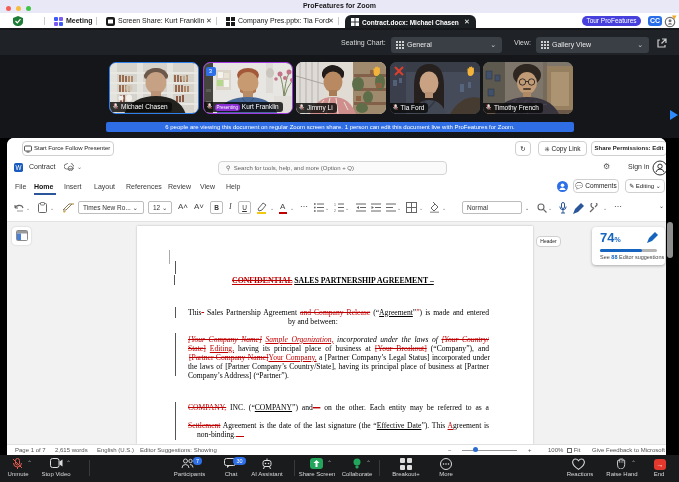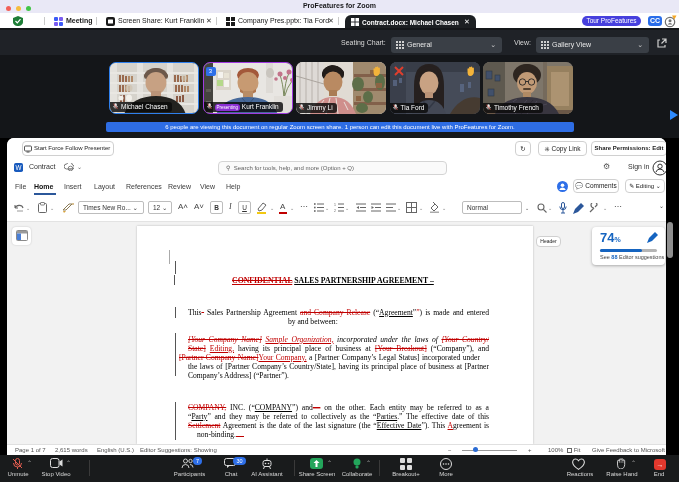--- a/index.html
+++ b/index.html
@@ -581,26 +581,25 @@
       <div class="cbar" style="top:107px; height:43px;"></div>
       <div class="cbar" style="top:176px; height:38px;"></div>
 
       <div class="dline" style="left:95px; top:50px; font-weight:bold; font-size:7.8px;"><span class="rs" style="text-decoration:line-through underline;">CONFIDENTIAL</span> <span class="bu">SALES PARTNERSHIP AGREEMENT –</span></div>
 
       <div class="dline just" style="left:51px; top:81.5px;">This<span class="rs">-</span> Sales Partnership Agreement <span class="rs">and Company Release</span> (“<span class="bu">Agreement</span>”<span class="red">”</span>) is made and entered into</div>
       <div class="dline" style="left:151px; top:91px;">by and between:</div>
 
       <div class="dline just" style="left:51px; top:108.5px;font-style:italic;"><span class="rs">[Your Company Name]</span> <span class="ru">Sample Organization,</span> incorporated under the laws of <span class="rs">[Your Country/</span></div>
       <div class="dline just" style="left:51px; top:117.7px;"><span class="rs">State]</span> <span class="ru">Editing,</span> having its principal place of business at <span class="rs">[Your Breakout]</span> (“Company”), and</div>
-      <div class="dline just" style="left:42px; top:126.9px;"><span class="rs">[Partner Company Name]</span><span class="ru">Your Company,</span> a [Partner Company’s Legal Status] incorporated under</div>
+      <div class="dline just" style="left:52px; top:126.9px;"><span class="rs">[Partner Company Name]</span><span class="ru">Your Company,</span> a [Partner Company’s Legal Status] incorporated under</div>
       <div class="dline just" style="left:51px; top:136.1px;">the laws of [Partner Company’s Country/State], having its principal place of business at [Partner</div>
       <div class="dline" style="left:51px; top:145.3px;">Company’s Address] (“Partner”).</div>
 
       <div class="dline just" style="left:51px; top:176.5px;"><span class="rs">COMPANY,</span> INC. (“<span class="bu">COMPANY</span>”) and<span class="rs">—</span> on the other.  Each entity may be referred to as a</div>
-      <div class="dline just" style="left:51px; top:185.7px;">“<span class="bu">Party</span>” and they may be referred to collectively as the “<span class="bu">Parties</span>.”  The effective date of this</div>
       <div class="dline just" style="left:51px; top:194.9px;"><span class="rs">Settlement</span> Agreement is the date of the last signature (the “<span class="bu">Effective Date</span>”). This <span class="ru">A</span>greement is</div>
       <div class="dline" style="left:60px; top:204.1px;">non-binding.<span style="display:inline-block;width:8px;border-bottom:1px solid #c00000;height:7px;"></span></div>
     </div>
     <div class="abs wbtn" style="left:529px; top:14px; width:25px; height:11px; font-size:5px; line-height:9px;">Header</div>
     <div class="abs" style="left:585px; top:5px; width:73px; height:38px; background:#fff; border-radius:4px; box-shadow:0 1px 3px rgba(0,0,0,0.3);">
       <div style="position:absolute; left:8px; top:3px; font-size:13px; font-weight:bold; color:#1564c0;">74<span style="font-size:7px;">%</span></div>
       <svg style="position:absolute; right:7px; top:5px;" width="12" height="12" viewBox="0 0 12 12">
           <path d="M1 11 L3 6 L9 0 L12 3 L6 9 Z" fill="#1564c0"></path>
         </svg>
       <div style="position:absolute; left:8px; top:22px; width:57px; height:3px; background:#b5b5b5; border-radius:2px;"></div>

